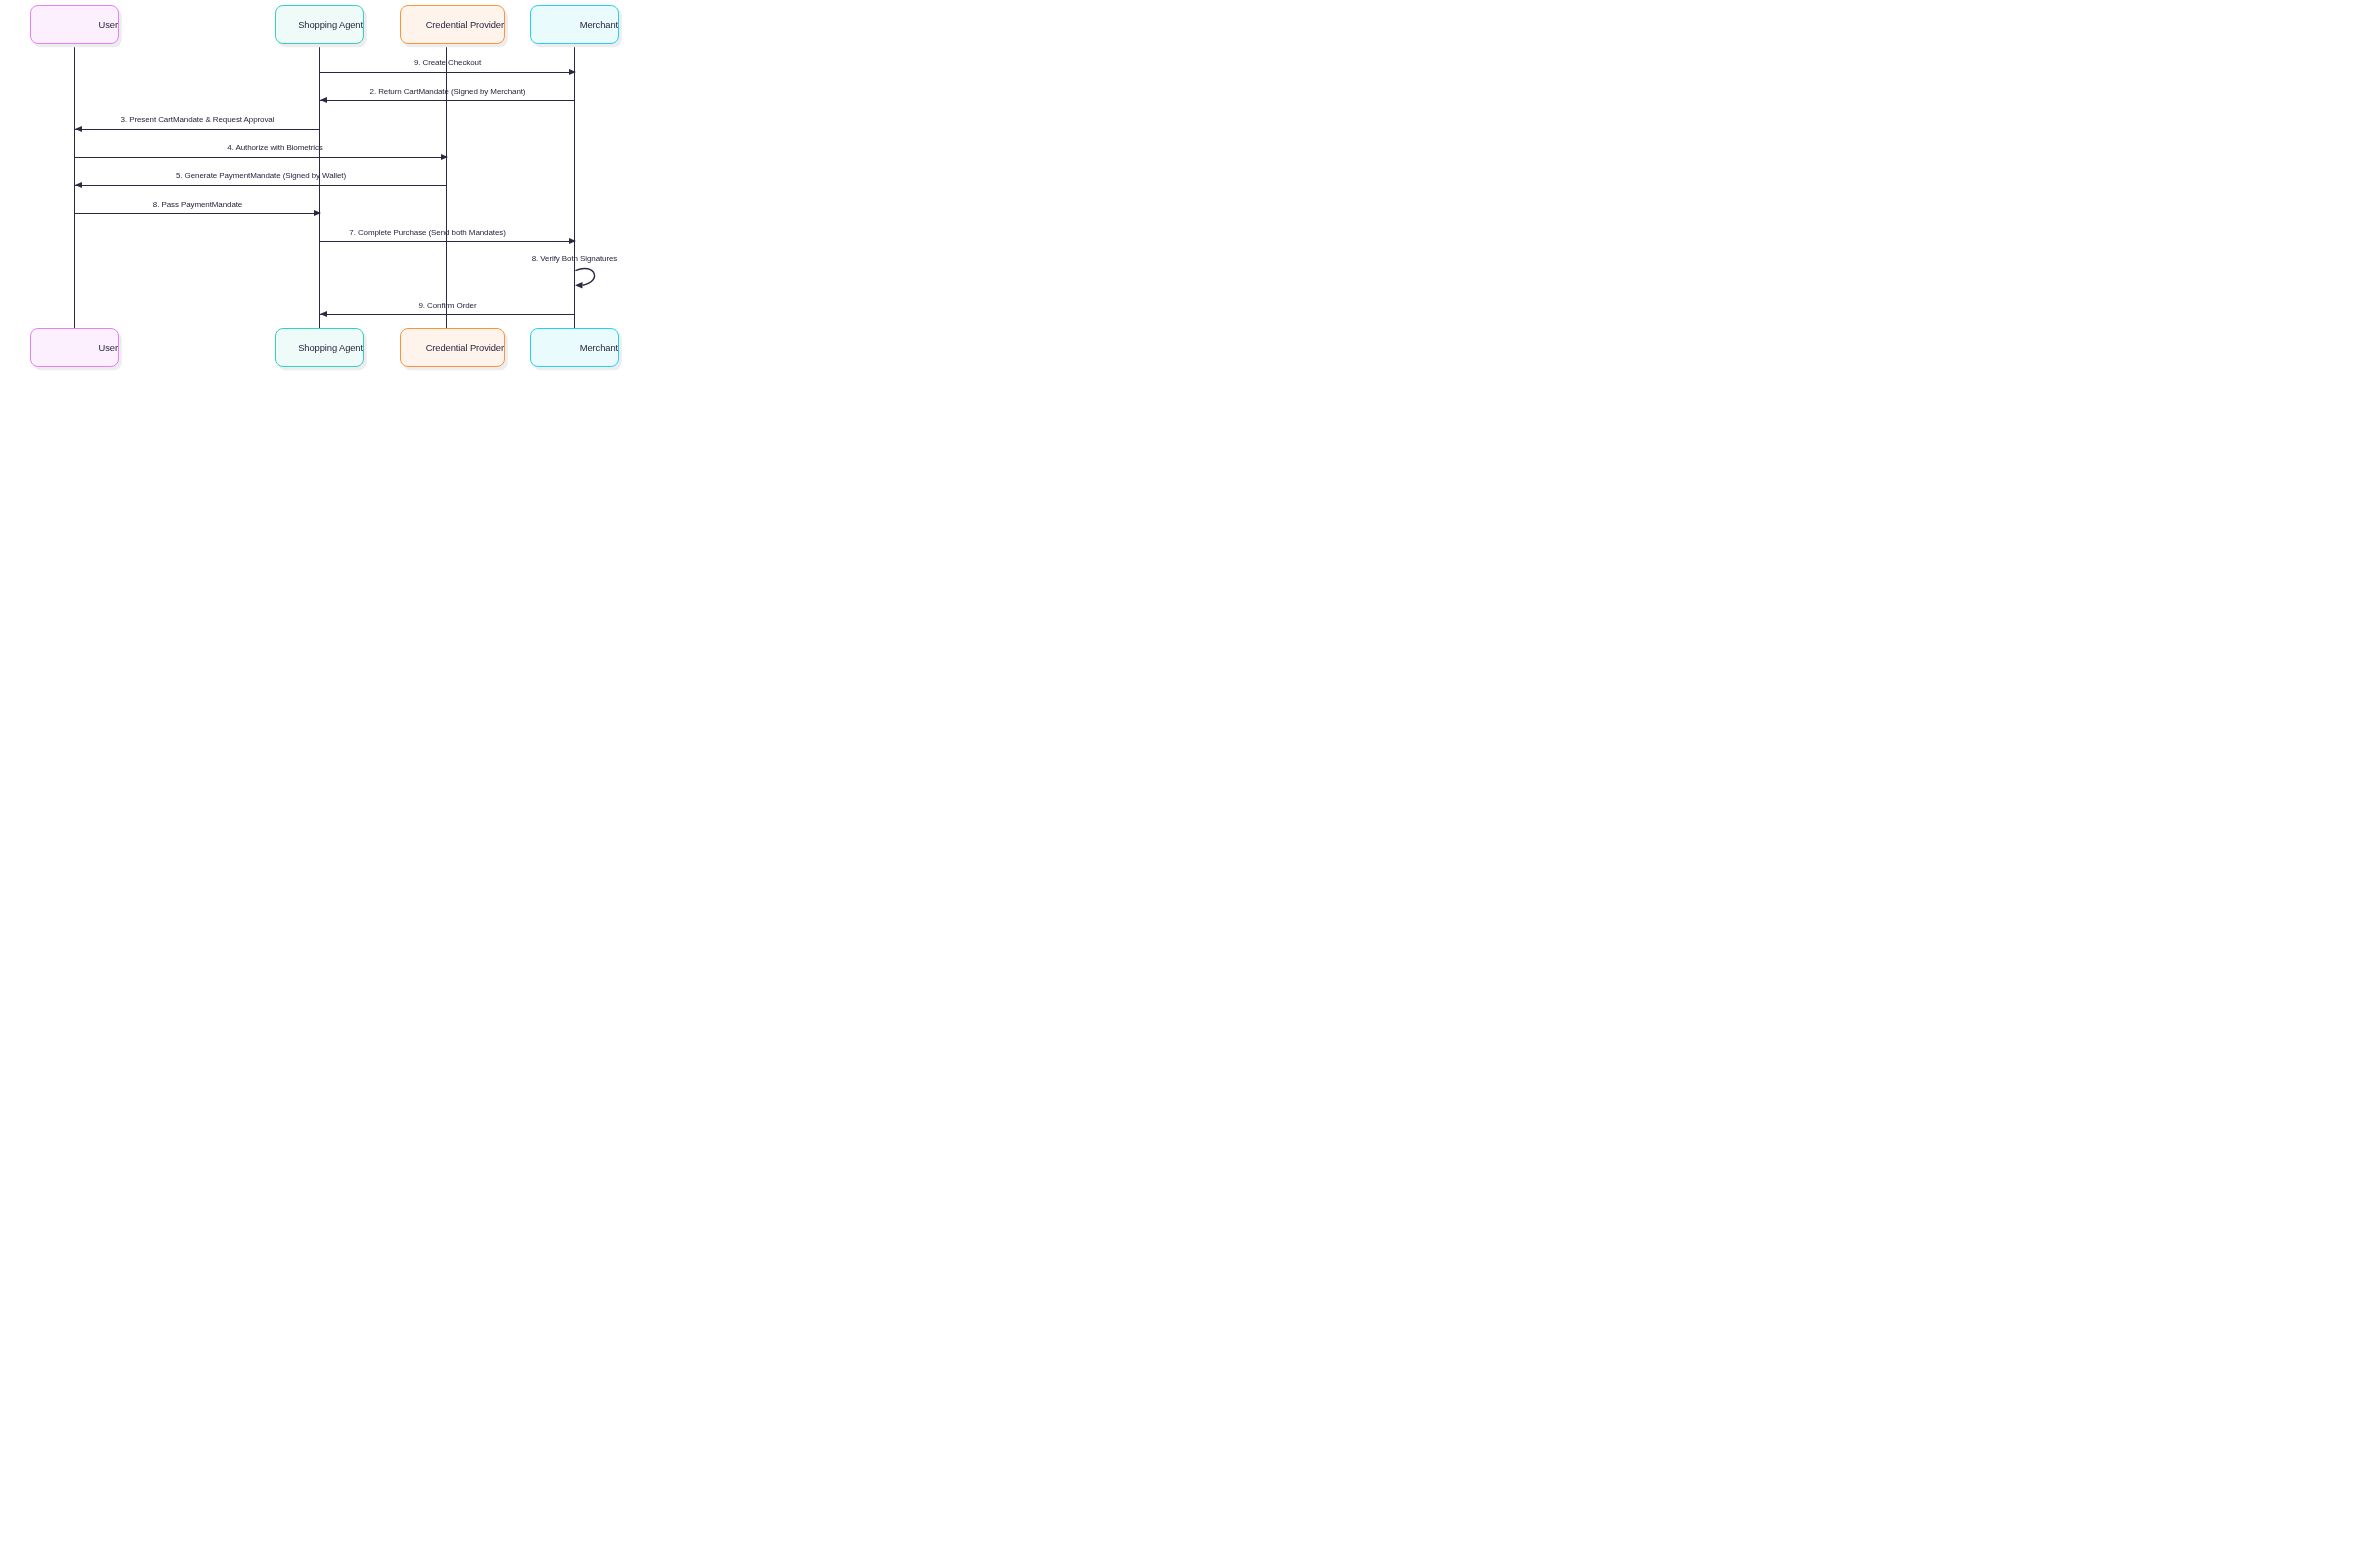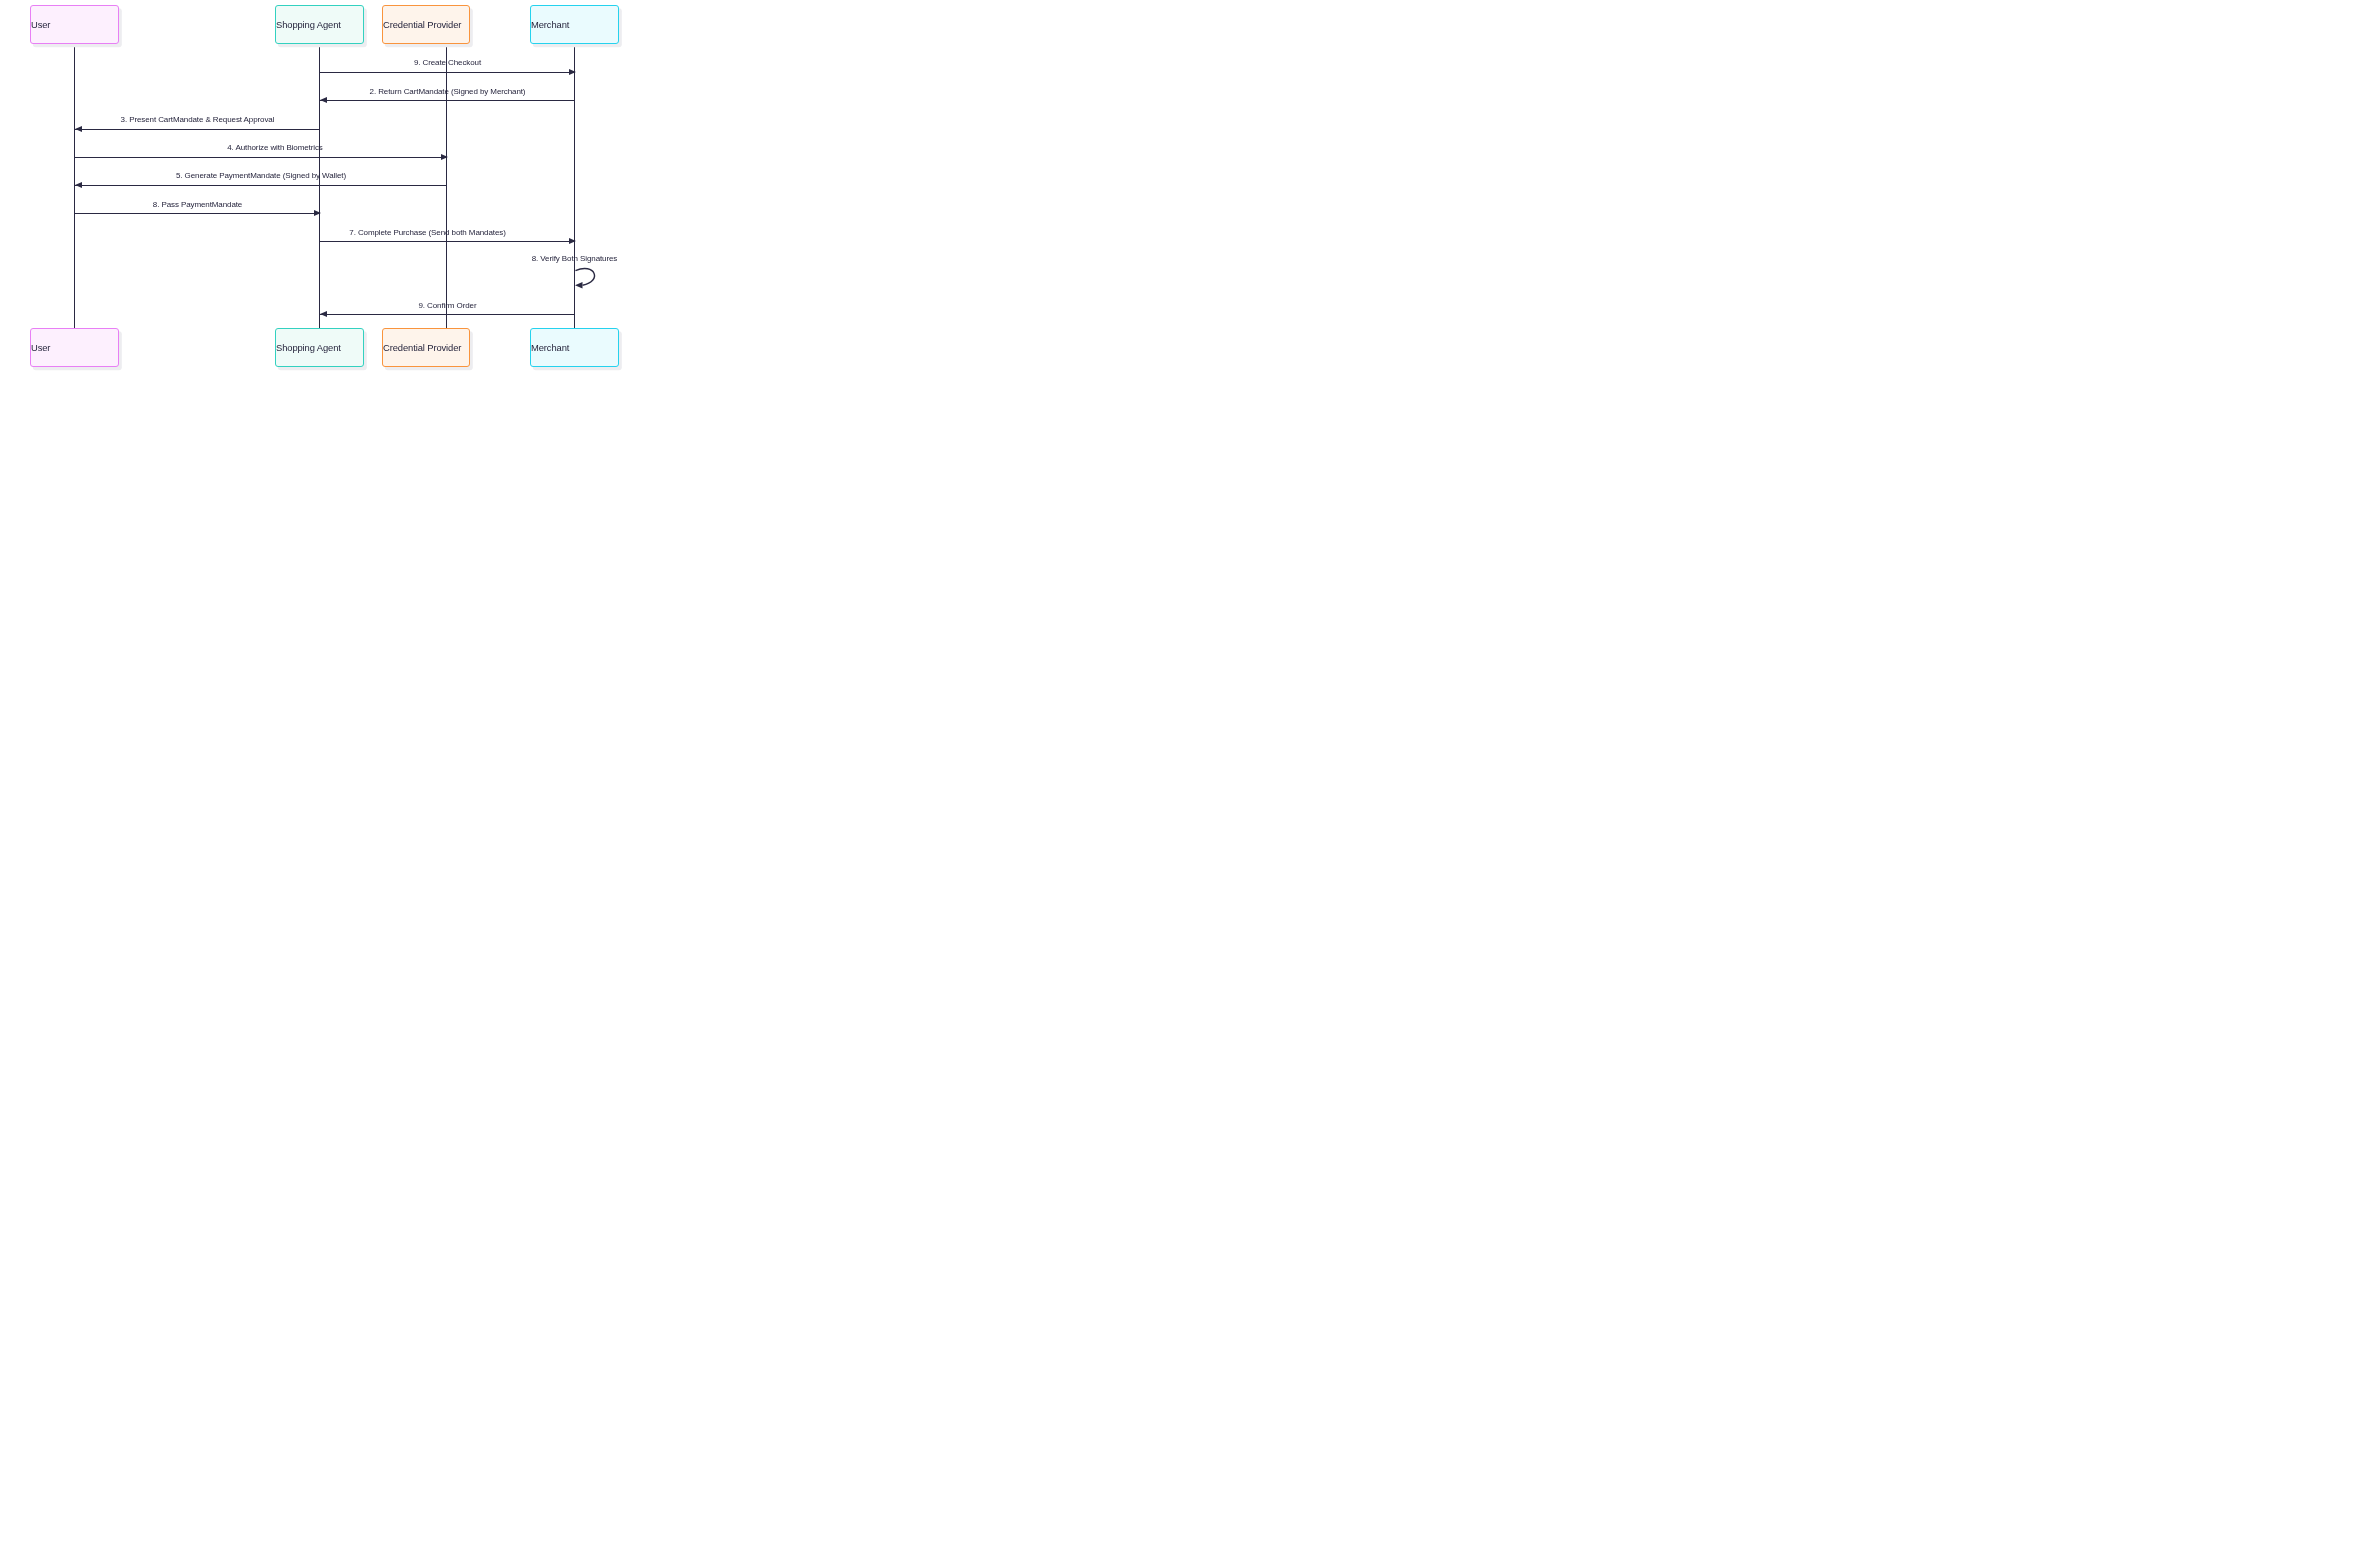--- a/index.html
+++ b/index.html
@@ -22,31 +22,31 @@
     background:var(--line);
   }
   .lifeline.user{left:74px;}
   .lifeline.sa{left:319px;}
   .lifeline.cp{left:446px;}
   .lifeline.m{left:574px;}
 
   
   .actor{
     position:absolute;height:39px;
-    border:1.4px solid #888;border-radius:3px;
+    border:1.4px solid #888;border-radius:8px;
     box-shadow:2.8px 3.3px 0 #ededf0;
-    display:flex;align-items:center;justify-content:flex-start;
+    display:flex;align-items:center;justify-content:flex-end;
     font-size:9.4px;font-weight:500;color:var(--text);
     box-sizing:border-box;background:#fff;
   }
   .actor.top{top:5.2px;}
   .actor.bottom{top:328px;}
   .actor.user{left:30px;width:89px;}
   .actor.sa{left:275px;width:89px;}
-  .actor.cp{left:382px;width:88px;}
+  .actor.cp{left:400px;width:105px;}
   .actor.m{left:530px;width:89px;}
 
   
   .msg-label{
     position:absolute;height:11.3px;
     display:flex;align-items:center;justify-content:center;
     font-size:8px;font-weight:500;color:var(--text);
     white-space:nowrap;
   }
   .msg-line{

